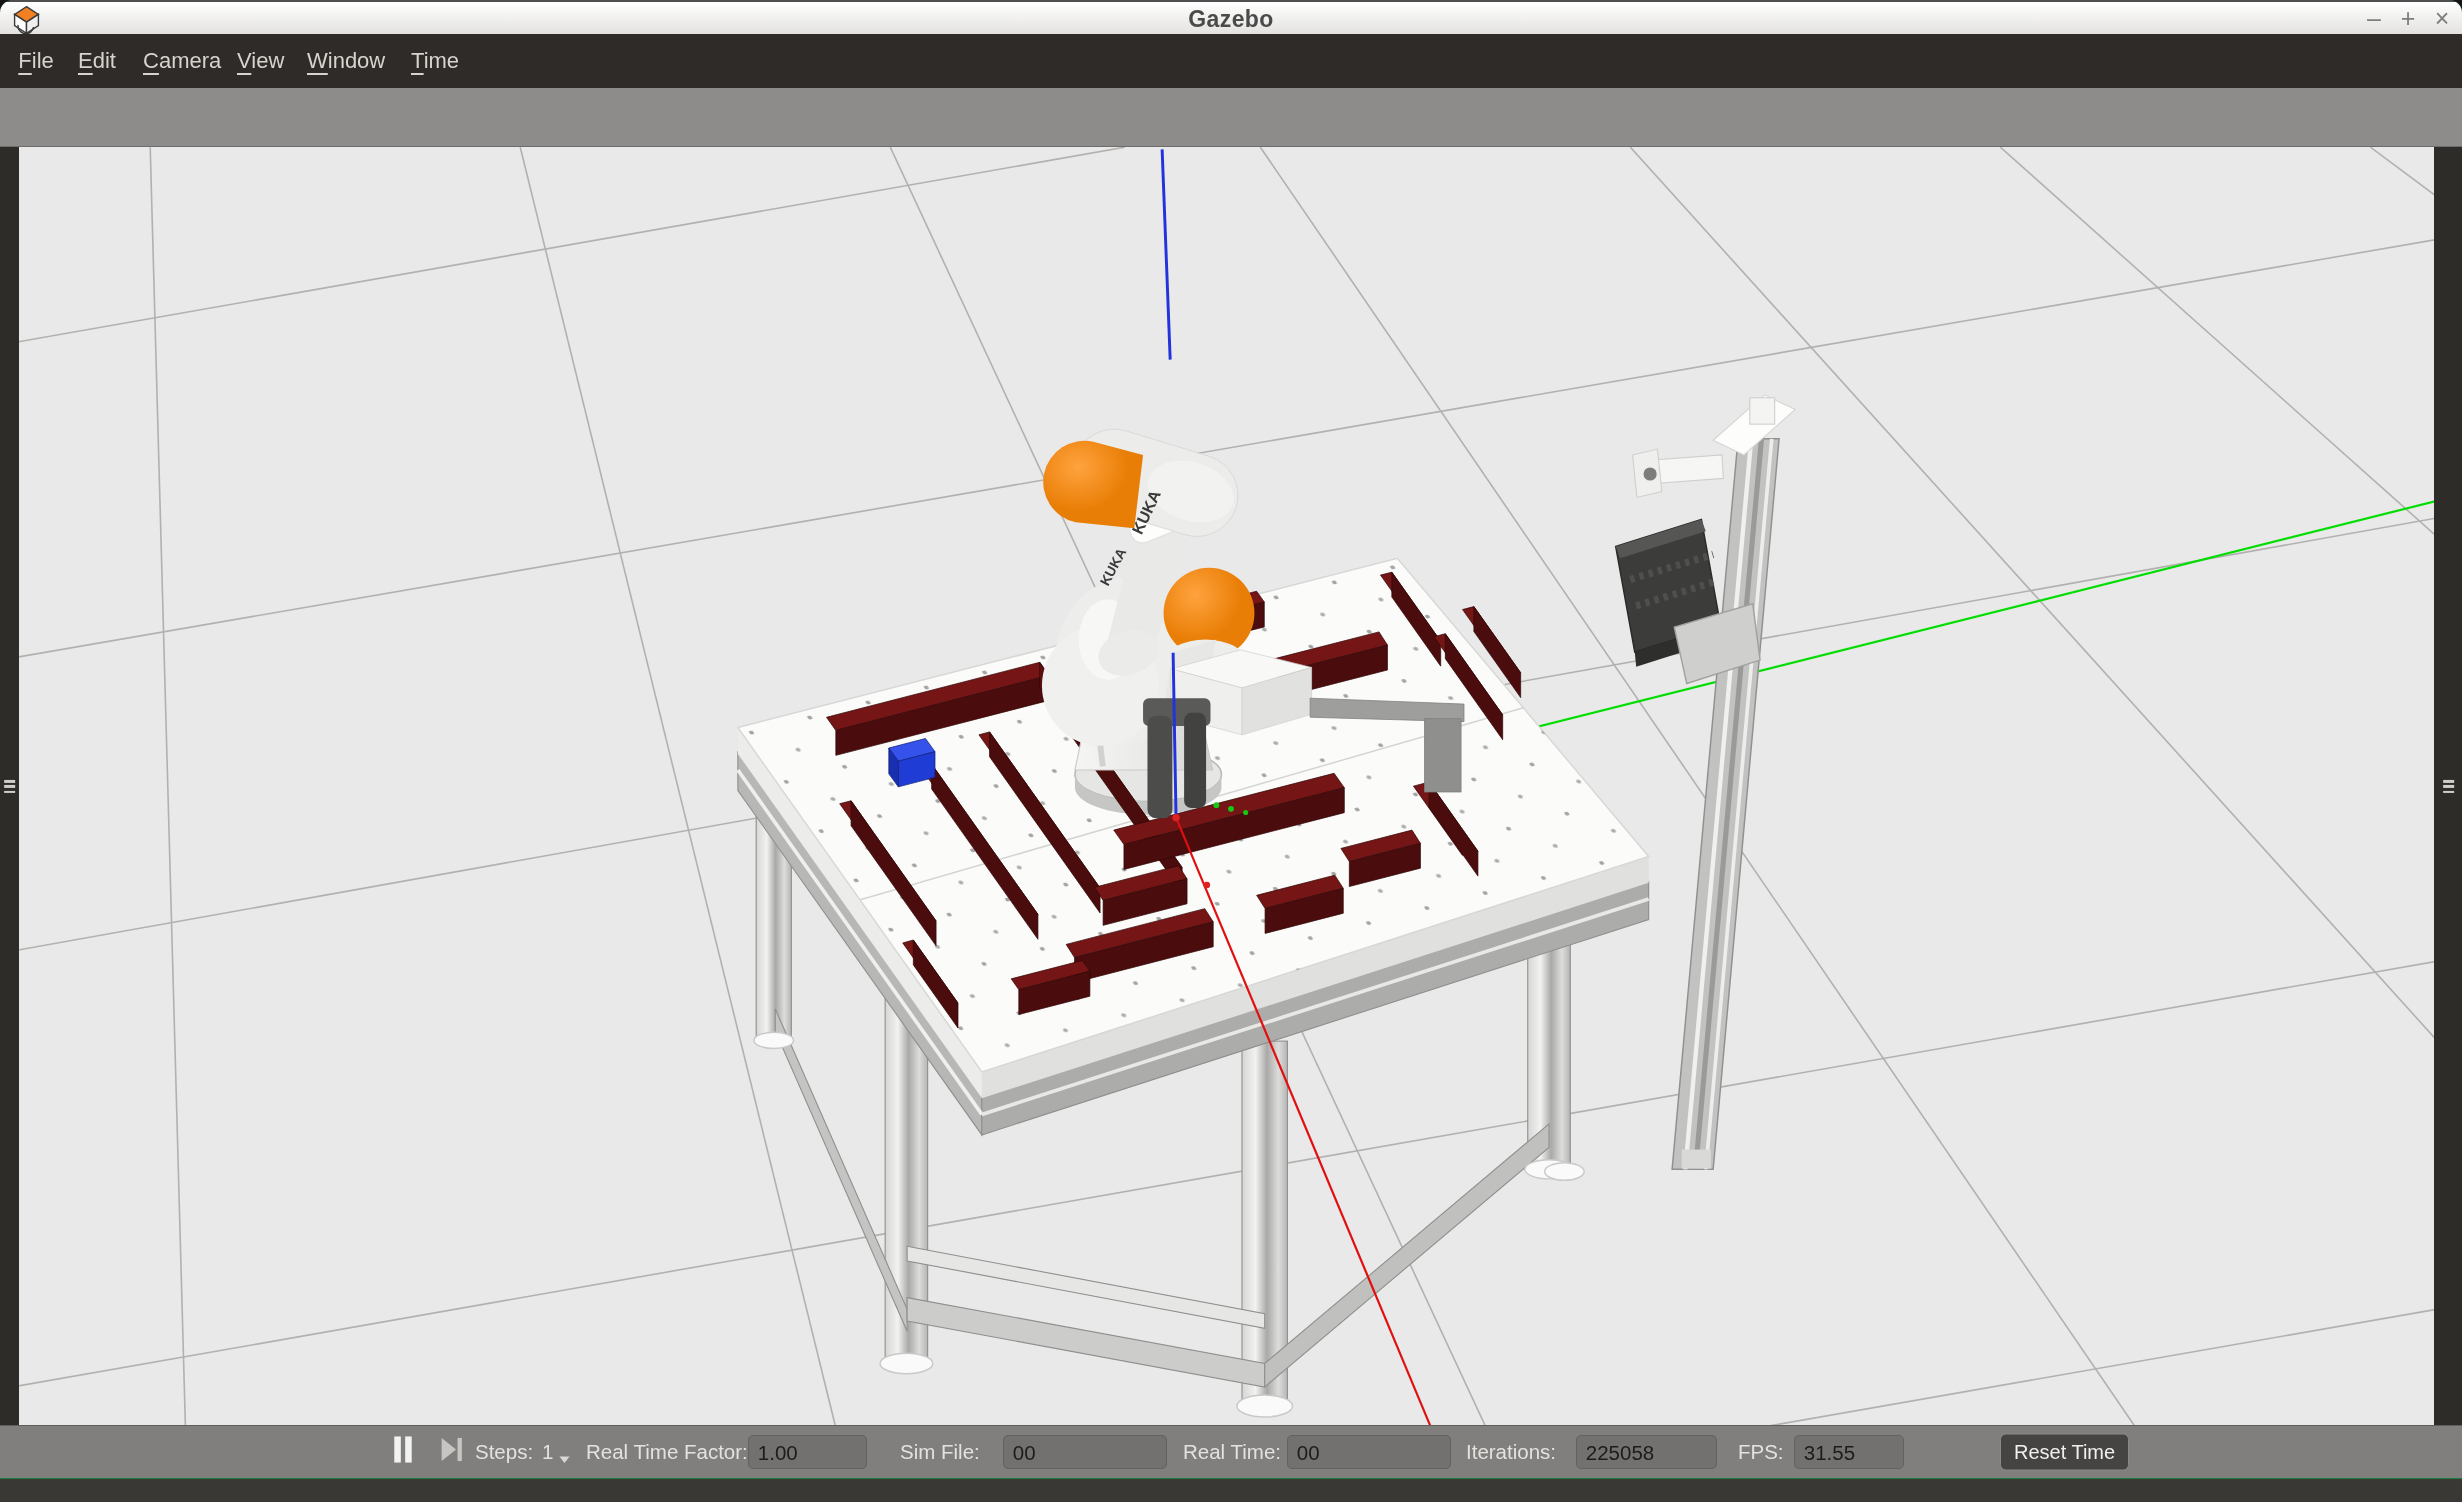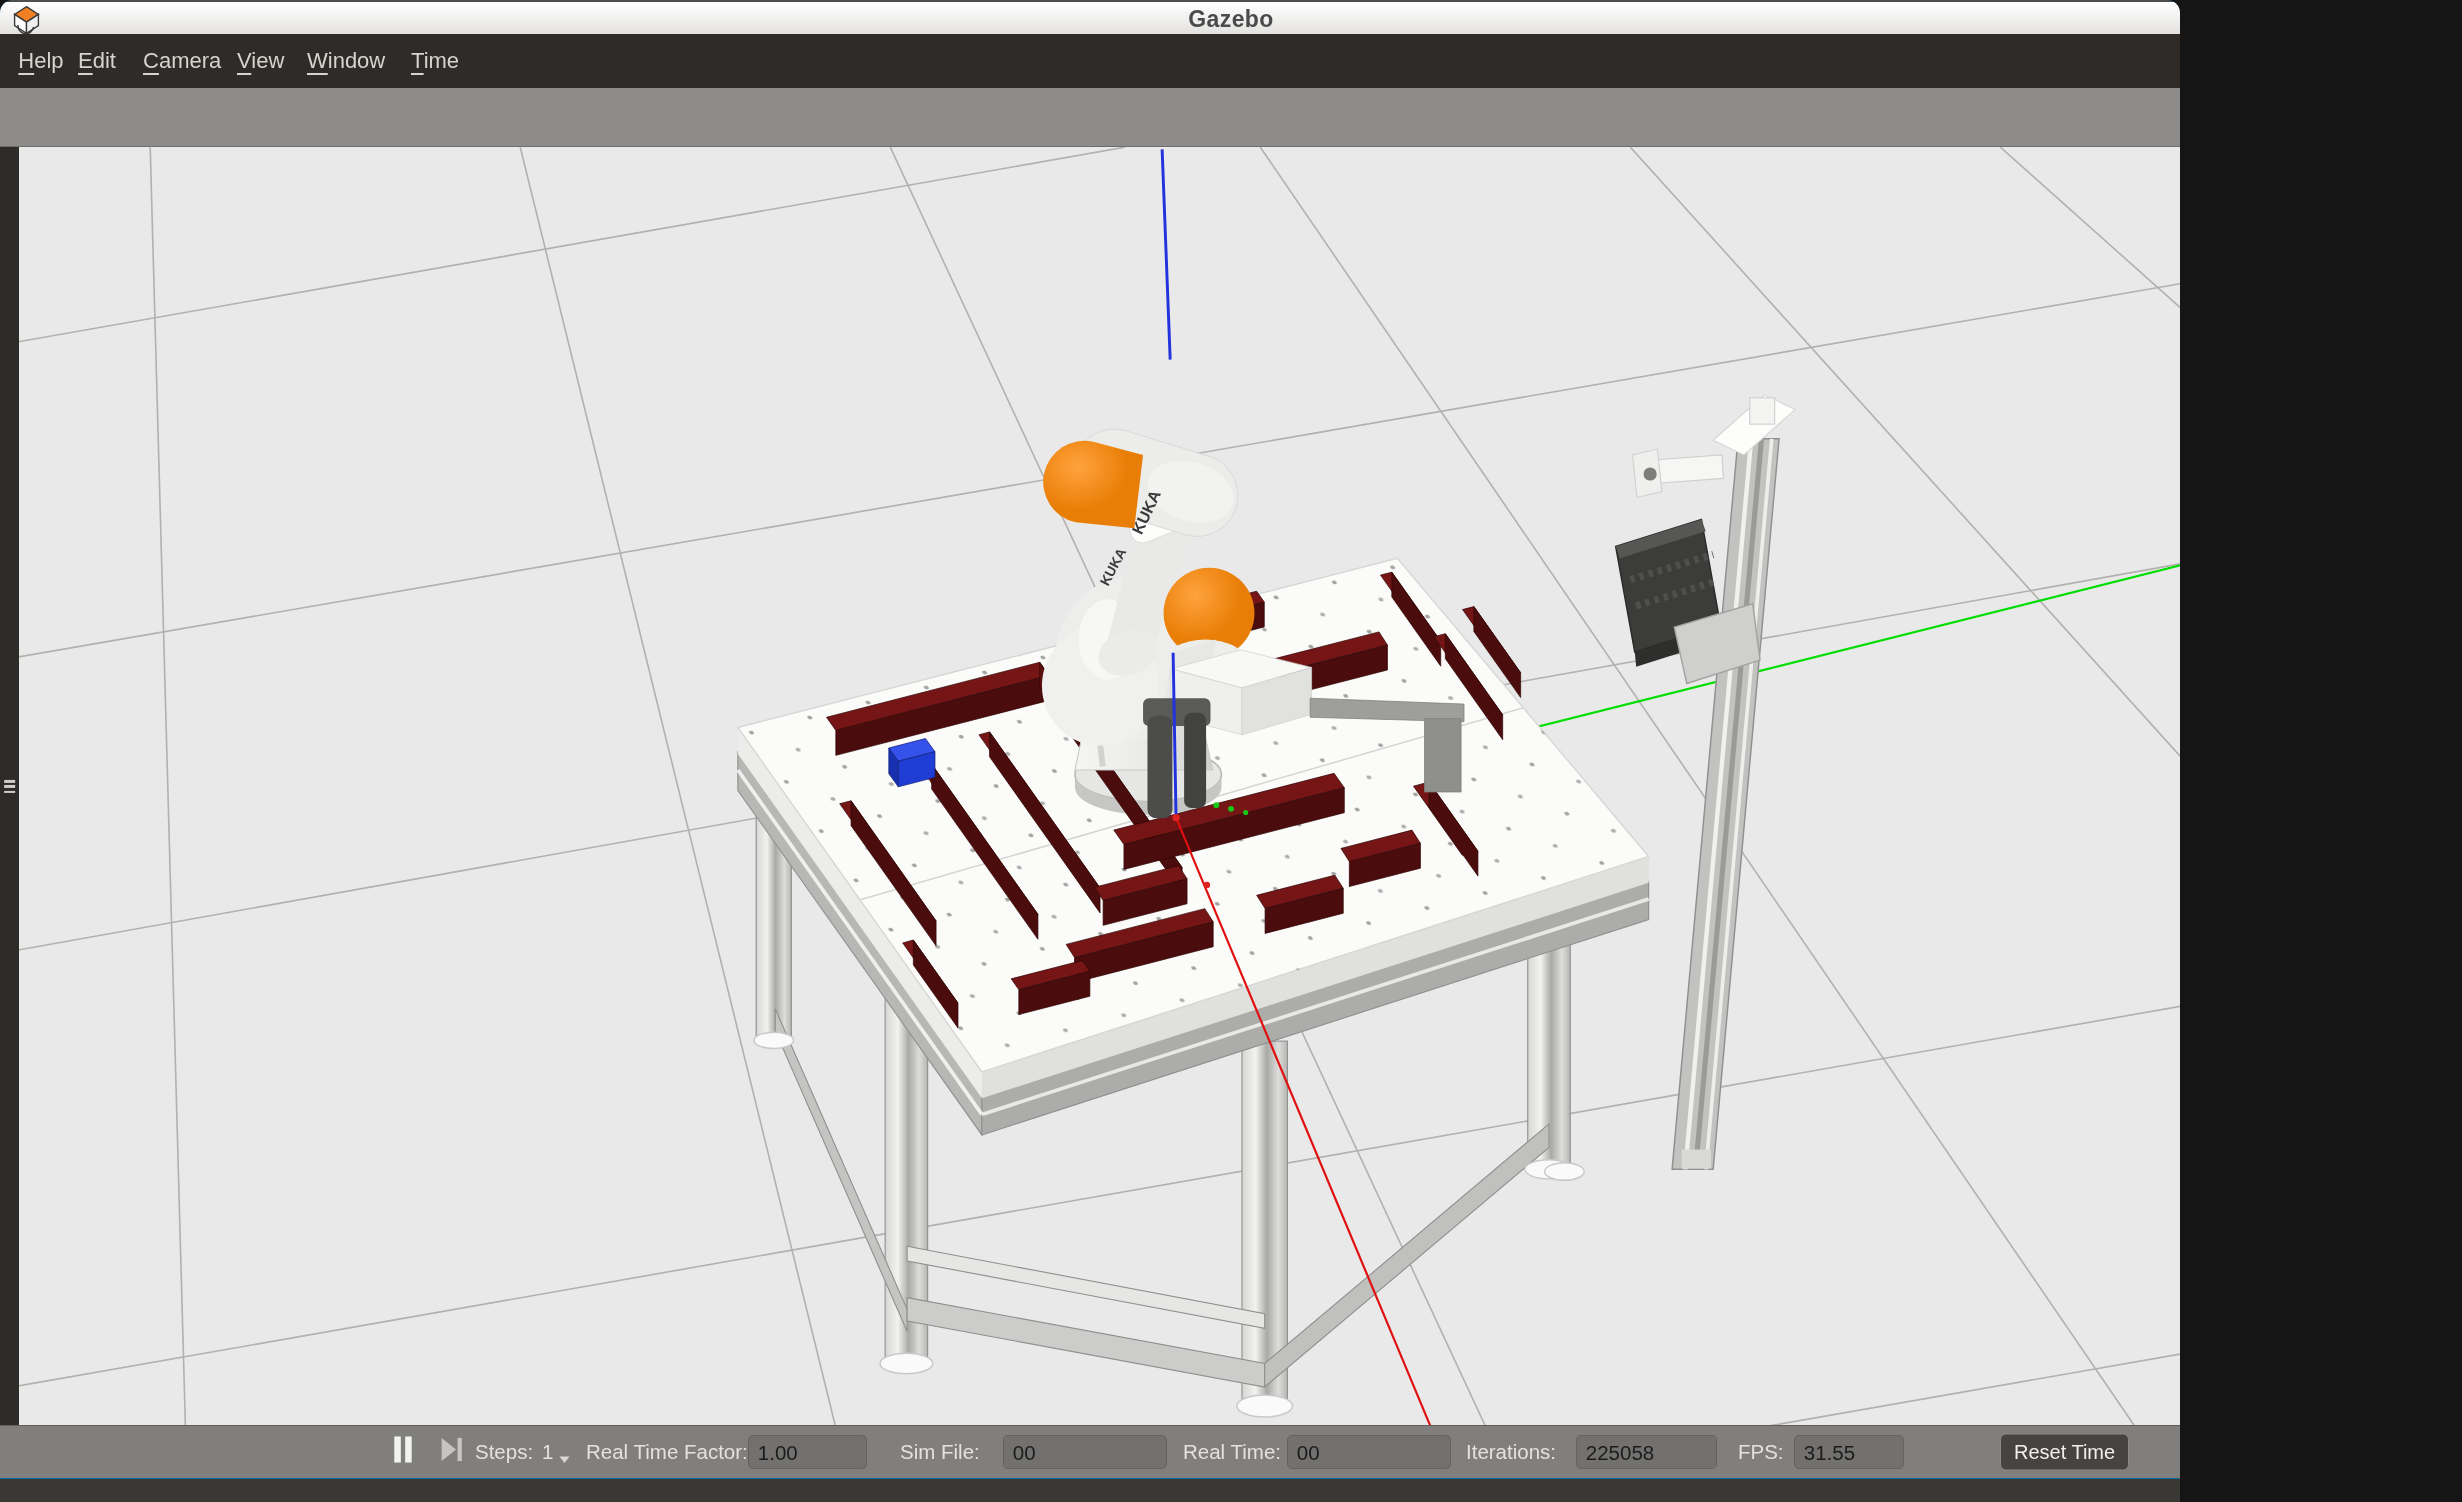--- a/index.html
+++ b/index.html
@@ -1,17 +1,17 @@
 <!DOCTYPE html>
 <html style="font-size:11.7px"><head>
 <meta charset="utf-8">
 <style>
   html,body{margin:0;padding:0;background:#151515;}
-  .window{position:relative;width:2180px;height:1502px;font-family:"Liberation Sans",sans-serif;
-          border-radius:13px 13px 0 0;overflow:hidden;background:#0369a1;}
+  .window{position:relative;width:2462px;height:1502px;font-family:"Liberation Sans",sans-serif;
+          border-radius:13px 13px 0 0;overflow:hidden;background:#15803d;}
   
   .titlebar{position:absolute;left:0;top:0;width:2462px;height:34px;
             background:linear-gradient(#ffffff,#e3e2e0);border-top:2.9px solid #4f4f4f;box-sizing:border-box;}
   .app-logo{position:absolute;left:11.7px;top:4.4px;width:29px;height:28px;}
   .win-title{position:absolute;left:0;top:4.4px;width:2462px;text-align:center;
              font-size:23px;font-weight:bold;color:#4a4a4a;letter-spacing:0.4px;}
   .win-btn{position:absolute;top:1.5px;width:32px;height:29px;line-height:29px;text-align:center;
            font-size:25px;color:#7e7e7e;}
   
   .menubar{position:absolute;left:0;top:34px;width:2462px;height:54px;background:#2e2b28;}
@@ -61,21 +61,21 @@
       <polygon points="37,12 20,23 20,39 37,28" fill="#efefef" stroke="#3a3a3a" stroke-width="2"></polygon>
       <path d="M8,27 A9,9 0 0 0 30,30" fill="none" stroke="#3a3a3a" stroke-width="2"></path>
     </svg>
     <div class="win-title">Gazebo</div>
     <div class="win-btn" style="left:2358px">–</div>
     <div class="win-btn" style="left:2392px">+</div>
     <div class="win-btn" style="left:2426px">×</div>
   </div>
 
   <div class="menubar">
-    <span class="menu-item" style="left:18.3px">Help</span>
+    <span class="menu-item" style="left:18.3px">File</span>
     <span class="menu-item" style="left:78px">Edit</span>
     <span class="menu-item" style="left:143px">Camera</span>
     <span class="menu-item" style="left:237px">View</span>
     <span class="menu-item" style="left:307px">Window</span>
     <span class="menu-item" style="left:411px">Time</span>
   </div>
 
   <div class="toolbar">
 
     <div class="tool-active">

